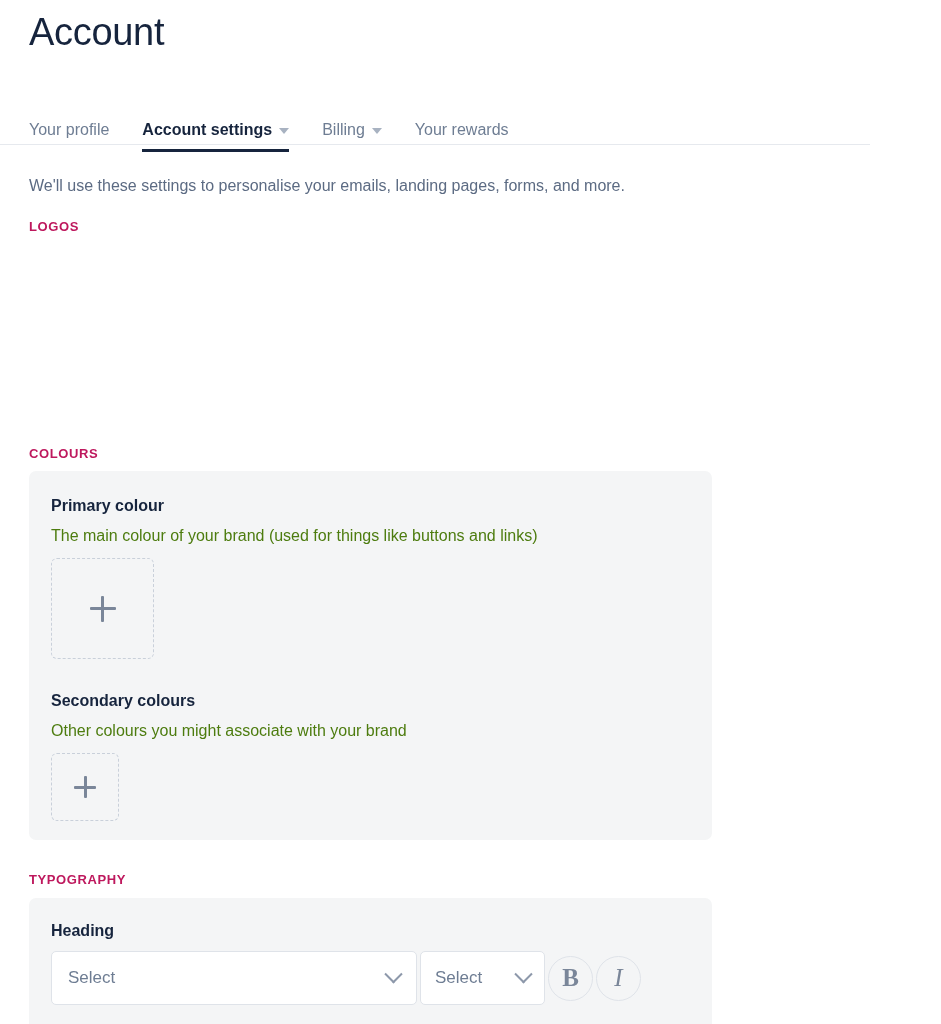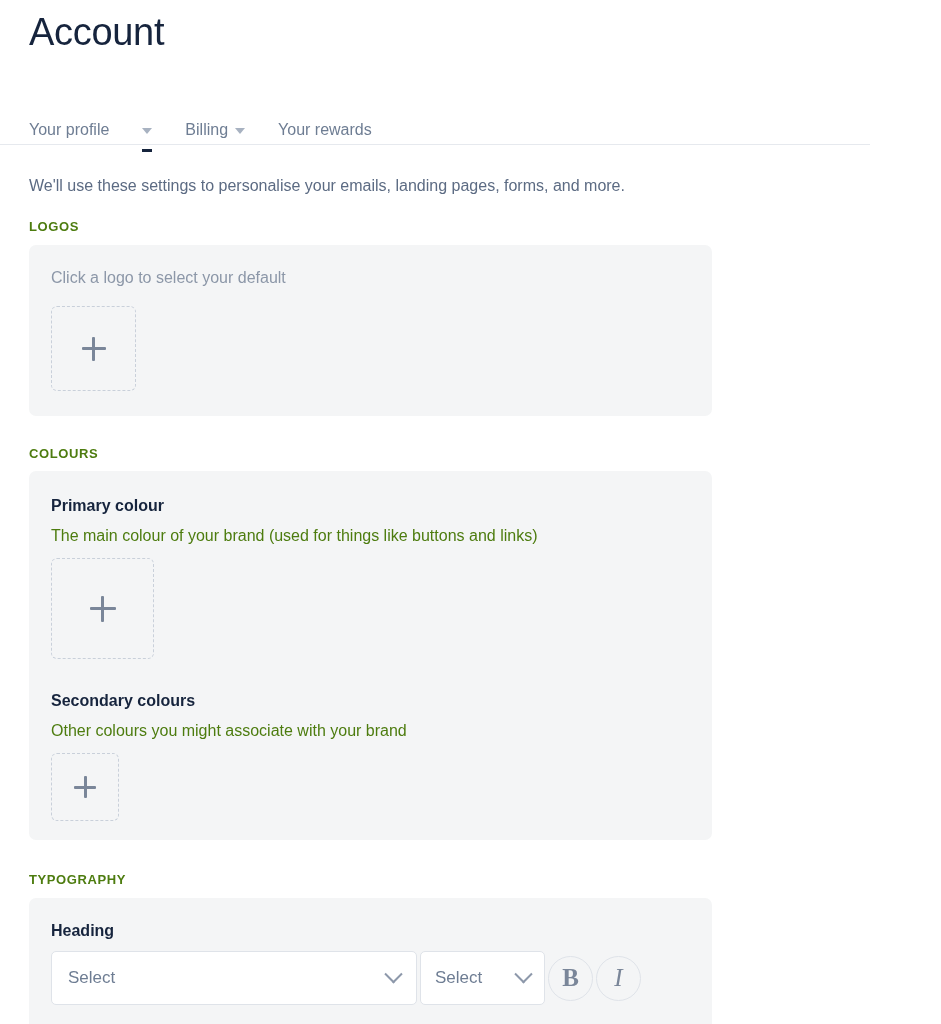--- a/index.html
+++ b/index.html
@@ -93,21 +93,21 @@
     line-height: 22px;
   }
 
   
   .section-label {
     position: absolute;
     left: 29px;
     font-size: 13px;
     font-weight: 700;
     letter-spacing: 0.6px;
-    color: #4d7c0f;
+    color: #be185d;
     text-transform: uppercase;
   }
   .lbl-logos { top: 219px; }
   .lbl-colours { top: 446px; }
   .lbl-typography { top: 872px; text-align: right; }
 
   
   .panel {
     position: absolute;
     left: 29px;
@@ -250,45 +250,40 @@
   <h1 class="page-title">Account</h1>
 
   <nav class="tabbar">
     <div class="tabs-inner">
 
       <div class="tab">
         <span class="tab-label">Your profile</span>
       </div>
 
       <div class="tab active">
+        <span class="tab-label">Account settings</span>
         <span class="caret"></span>
       </div>
 
       <div class="tab">
         <span class="tab-label">Billing</span>
         <span class="caret"></span>
       </div>
 
 
       <div class="tab">
         <span class="tab-label">Your rewards</span>
       </div>
 
     </div>
   </nav>
 
   <p class="intro">We'll use these settings to personalise your emails, landing pages, forms, and more.</p>
 
   <div class="section-label lbl-logos">LOGOS</div>
-  <section class="panel panel-logos">
-    <div class="panel-hint">Click a logo to select your default</div>
-    <div class="add-tile tile-logo">
-      <span class="plus"></span>
-    </div>
-  </section>
 
   <div class="section-label lbl-colours">COLOURS</div>
   <section class="panel panel-colours">
 
     <div class="group grp-primary">
       <div class="group-title">Primary colour</div>
       <div class="group-desc">The main colour of your brand (used for things like buttons and links)</div>
     </div>
     <div class="add-tile tile-primary">
       <span class="plus"></span>

